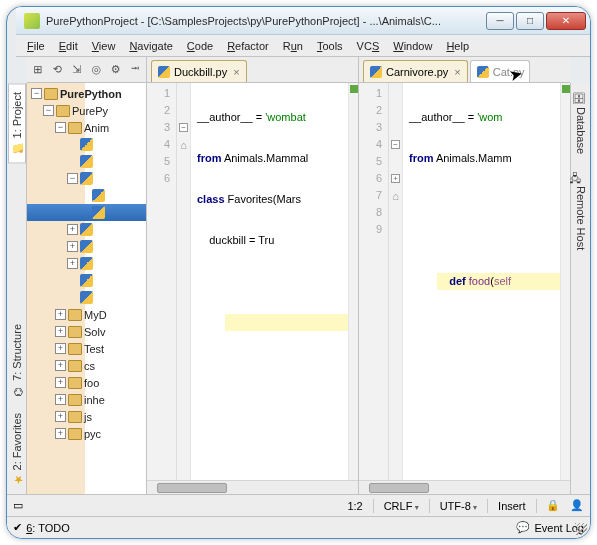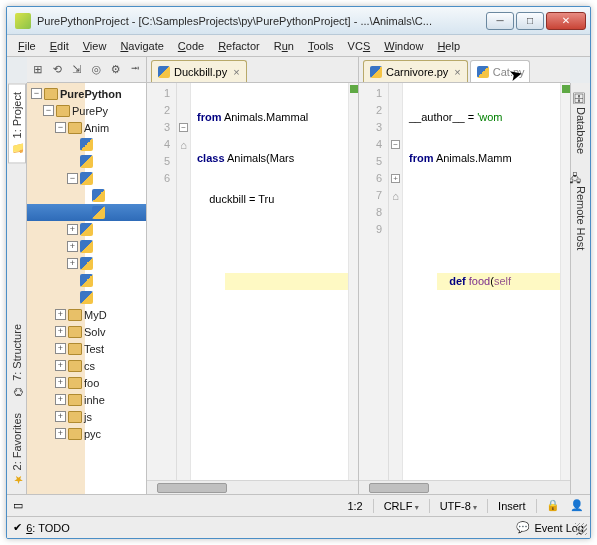--- a/index.html
+++ b/index.html
@@ -1,17 +1,17 @@
 <!DOCTYPE html>
 <html><head>
 <meta charset="utf-8">
 <style>
 * { margin:0; padding:0; box-sizing:border-box; font-family:"Segoe UI",Tahoma,sans-serif; font-size:11px; }
 body { background:#fff; width:597px; height:545px; position:relative; overflow:hidden; }
-.shell { position:absolute; top:6px; left:6px; right:6px; bottom:6px; border:1px solid #4b8ec6; border-radius:2px; background:#e8ecef; box-shadow:0 0 6px rgba(0,0,0,.25); overflow:hidden; display:flex; flex-direction:column; }
+.shell { position:absolute; top:6px; left:6px; right:6px; bottom:6px; border:1px solid #4b8ec6; border-radius:16px; background:#e8ecef; box-shadow:0 0 6px rgba(0,0,0,.25); overflow:hidden; display:flex; flex-direction:column;padding-left:9px; }
 .titlebar { height:28px; background:linear-gradient(#f4f8fb,#d7e5f0); display:flex; align-items:center; padding:0 4px 0 8px; border-bottom:1px solid #b8c9d7; }
 .titlebar .appicon { width:16px; height:16px; background:linear-gradient(135deg,#d8e24a,#8bc34a); border-radius:2px; margin-right:6px; position:relative; }
 .titlebar .title { flex:1; color:#2a2a2a; white-space:nowrap; overflow:hidden; text-overflow:ellipsis; }
 .winbtns { display:flex; gap:2px; }
 .winbtn { width:28px; height:18px; border:1px solid #6a88a0; border-radius:3px; display:flex; align-items:center; justify-content:center; font-size:10px; color:#333; background:linear-gradient(#fafcff,#d5e1eb); cursor:pointer; }
 .winbtn.close { background:linear-gradient(#e78b82,#c94436); color:#fff; border-color:#8f3028; width:40px; }
 .menubar { height:22px; background:#ededed; display:flex; align-items:center; padding:0 4px; border-bottom:1px solid #c2c2c2; }
 .menubar span { padding:2px 7px; color:#222; cursor:pointer; }
 .menubar span u { text-decoration:underline; }
 .side-tabs-left, .side-tabs-right { position:absolute; top:76px; bottom:44px; width:20px; background:#ededed; display:flex; flex-direction:column; align-items:center; }
@@ -276,22 +276,23 @@
               <div>
                 <span class="fb">−</span>
               </div>
               <div>
                 <span style="color:#999">⌂</span>
               </div>
               <div></div>
               <div></div>
             </div>
           <div class="code">
+            <div class="ln"><span>__author__ = </span><span class="str">'wombat</span></div>
             <div class="ln"><span class="kw">from</span><span> Animals.Mammal</span></div>
-            <div class="ln"><span class="kw">class</span><span> Animals(Mars</span></div>
+            <div class="ln"><span class="kw">class</span><span> Favorites(Mars</span></div>
             <div class="ln"><span>    duckbill = Tru</span></div>
             <div class="ln"></div>
             <div class="ln hl"></div>
           </div>
           <div class="err-strip">
               <div class="ok"></div>
             </div>
         </div>
         <div class="hscroll">
             <div class="thumb" style="left:10px;width:70px"></div>

